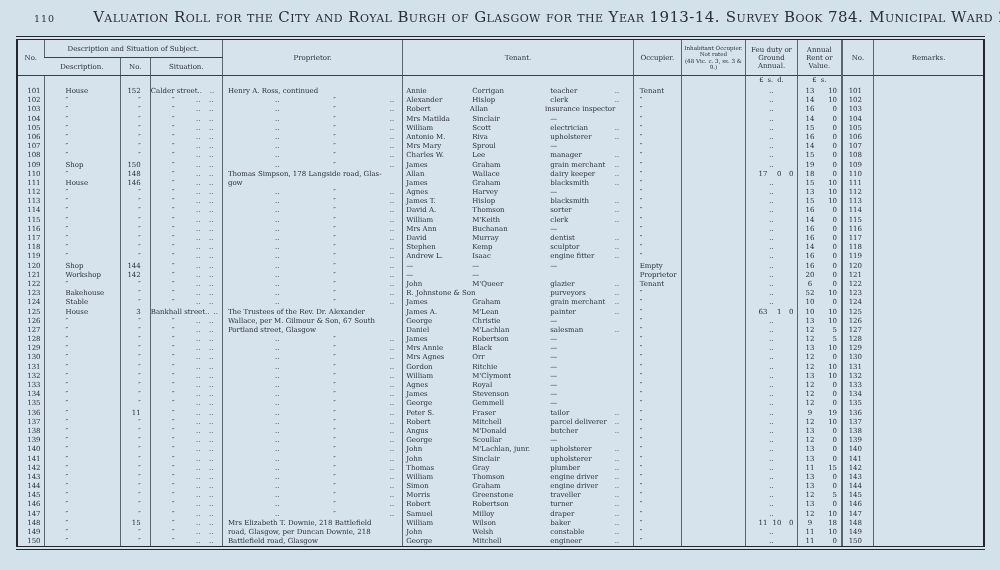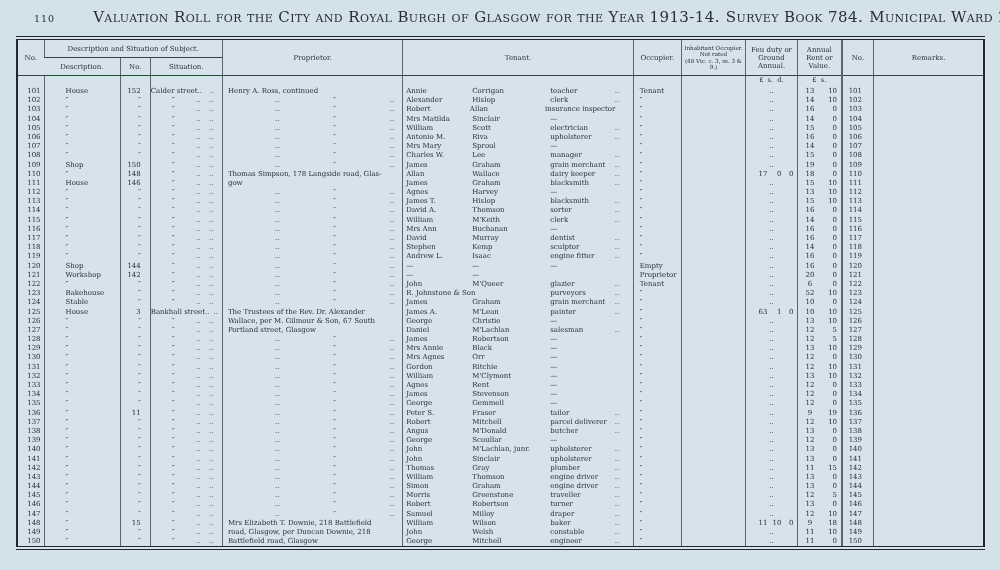--- a/index.html
+++ b/index.html
@@ -2000,21 +2000,21 @@
       <td>
             <span class="cell prop-cell spread">
               <span>..</span>
               <span>″</span>
               <span>..</span>
             </span>
           </td>
       <td>
             <span class="cell ten-cell">
         <span class="tf">Agnes</span>
-              <span class="ts">Rent</span>
+              <span class="ts">Royal</span>
         <span class="toc">—</span>
               <span class="tdots"></span>
             </span>
           </td>
       <td>
             <span class="cell occ-cell">″</span>
           </td>
       <td>
             <span class="cell inh-cell"></span>
           </td>

